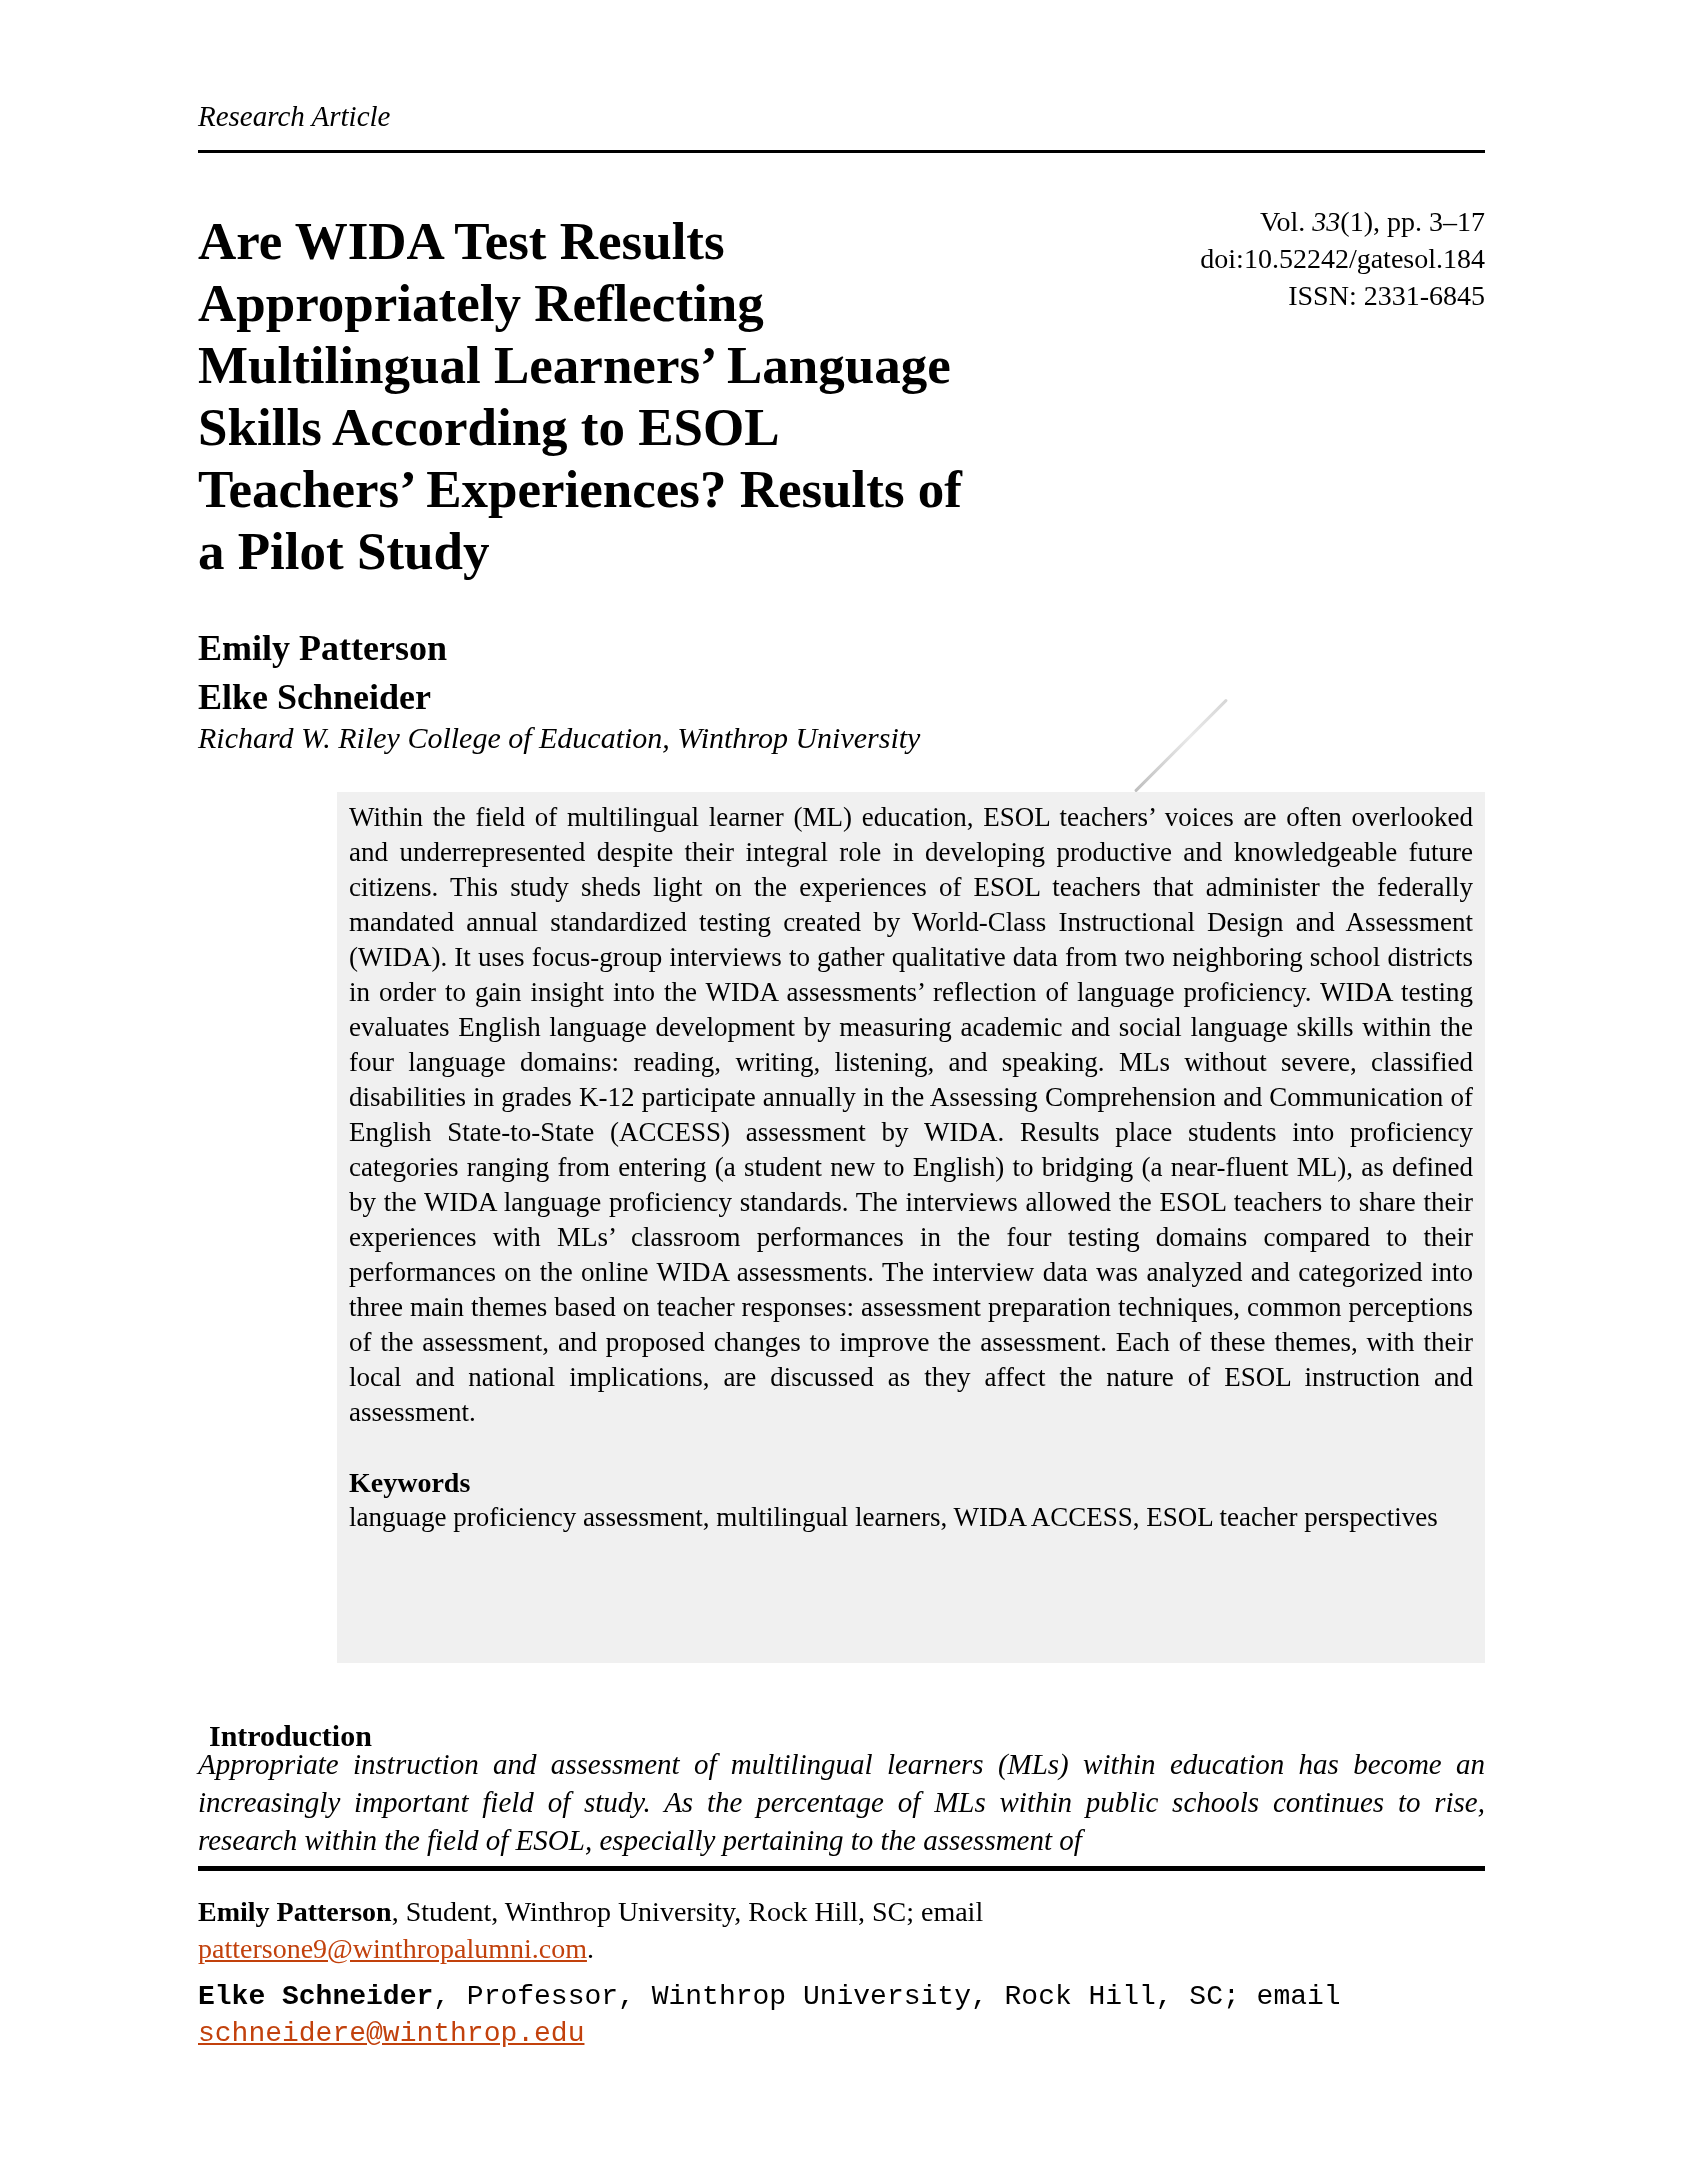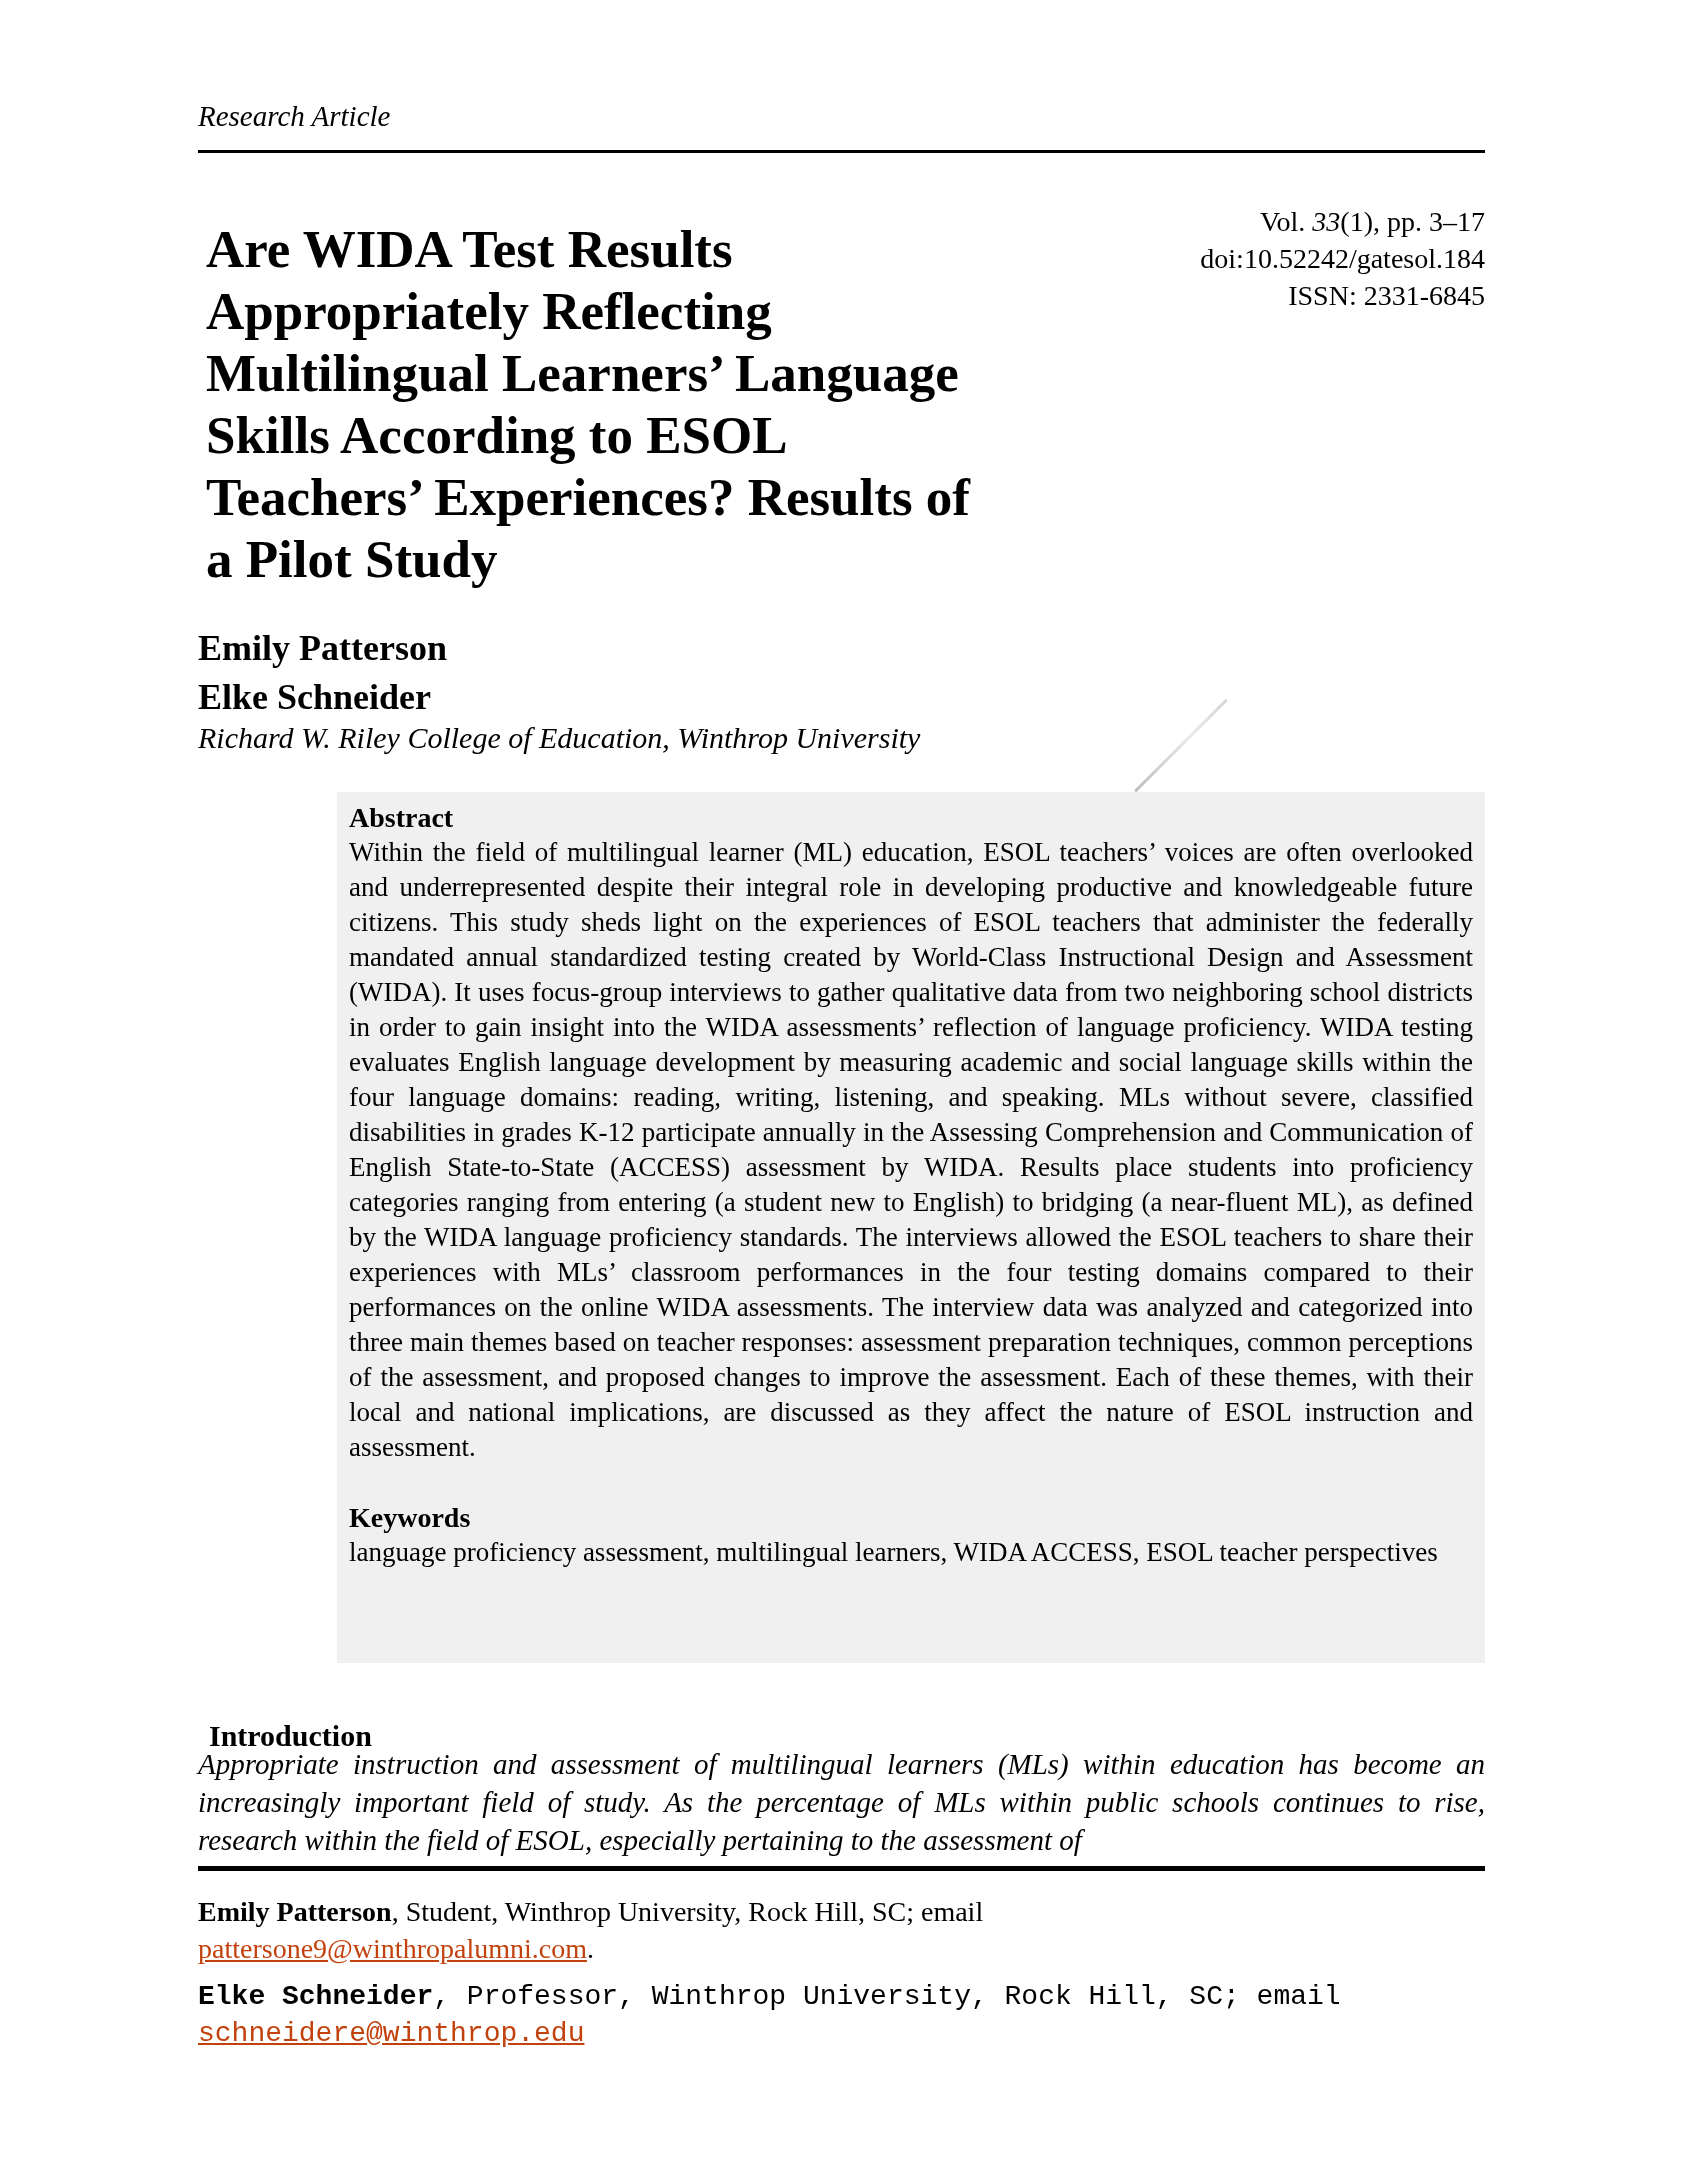--- a/index.html
+++ b/index.html
@@ -26,21 +26,21 @@
     left: 198px; top: 150px;
     width: 1287px; height: 3px;
     background: #000000;
   }
   .title {
     left: 198px; top: 210px;
     width: 950px;
     font-size: 53px;
     font-weight: bold;
     line-height: 62px;
-    margin: 8px;
+    margin: 0;
   }
   .title span { display: block; }
 
   .journal-info {
     top: 203px; right: 198px;
     width: 634px;
     text-align: right;
     font-size: 28px;
     line-height: 37px;
   }
@@ -149,21 +149,20 @@
 <div class="abs authors">
   <div>Emily Patterson</div>
   <div>Elke Schneider</div>
 </div>
 
 <div class="abs affiliation">Richard W. Riley College of Education, Winthrop University</div>
 
 <div class="abs diagonal-mark"></div>
 
 <div class="abs abstract-box">
-  <h2 class="abstract-heading">Abstract</h2>
   <p class="abstract-text">Within the field of multilingual learner (ML) education, ESOL teachers’ voices are often overlooked and underrepresented despite their integral role in developing productive and knowledgeable future citizens. This study sheds light on the experiences of ESOL teachers that administer the federally mandated annual standardized testing created by World-Class Instructional Design and Assessment (WIDA). It uses focus-group interviews to gather qualitative data from two neighboring school districts in order to gain insight into the WIDA assessments’ reflection of language proficiency. WIDA testing evaluates English language development by measuring academic and social language skills within the four language domains: reading, writing, listening, and speaking. MLs without severe, classified disabilities in grades K-12 participate annually in the Assessing Comprehension and Communication of English State-to-State (ACCESS) assessment by WIDA. Results place students into proficiency categories ranging from entering (a student new to English) to bridging (a near-fluent ML), as defined by the WIDA language proficiency standards. The interviews allowed the ESOL teachers to share their experiences with MLs’ classroom performances in the four testing domains compared to their performances on the online WIDA assessments. The interview data was analyzed and categorized into three main themes based on teacher responses: assessment preparation techniques, common perceptions of the assessment, and proposed changes to improve the assessment. Each of these themes, with their local and national implications, are discussed as they affect the nature of ESOL instruction and assessment.</p>
   <h2 class="keywords-heading">Keywords</h2>
   <p class="keywords-text">language proficiency assessment, multilingual learners, WIDA ACCESS, ESOL teacher perspectives</p>
 </div>
 
 <h2 class="abs intro-heading">Introduction</h2>
 <p class="abs intro-text">Appropriate instruction and assessment of multilingual learners (MLs) within education has become an increasingly important field of study. As the percentage of MLs within public schools continues to rise, research within the field of ESOL, especially pertaining to the assessment of</p>
 
 <div class="abs rule-bottom"></div>
 

